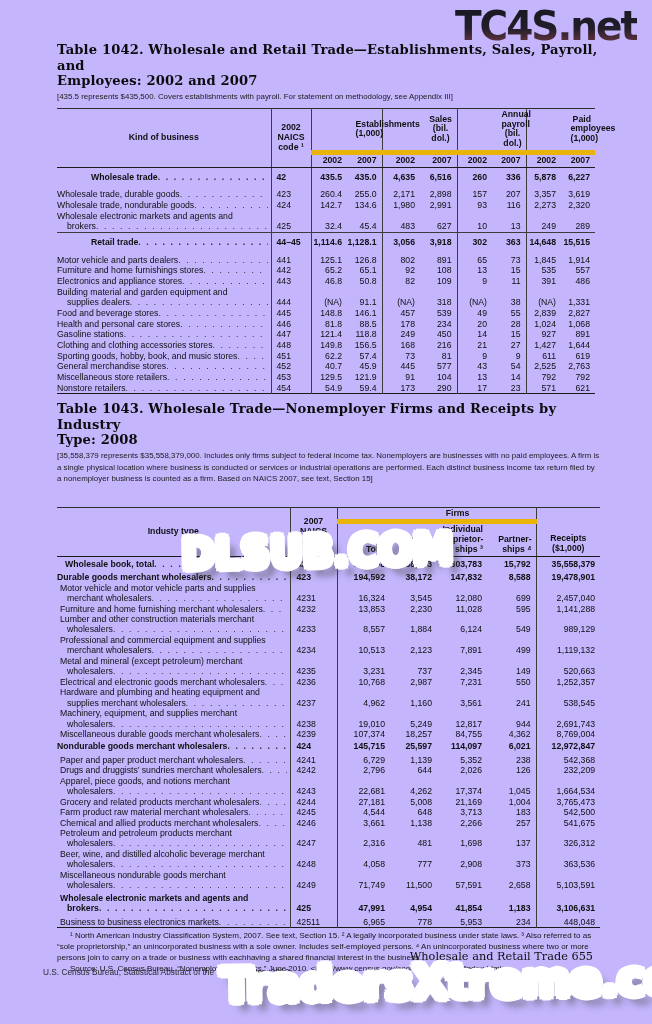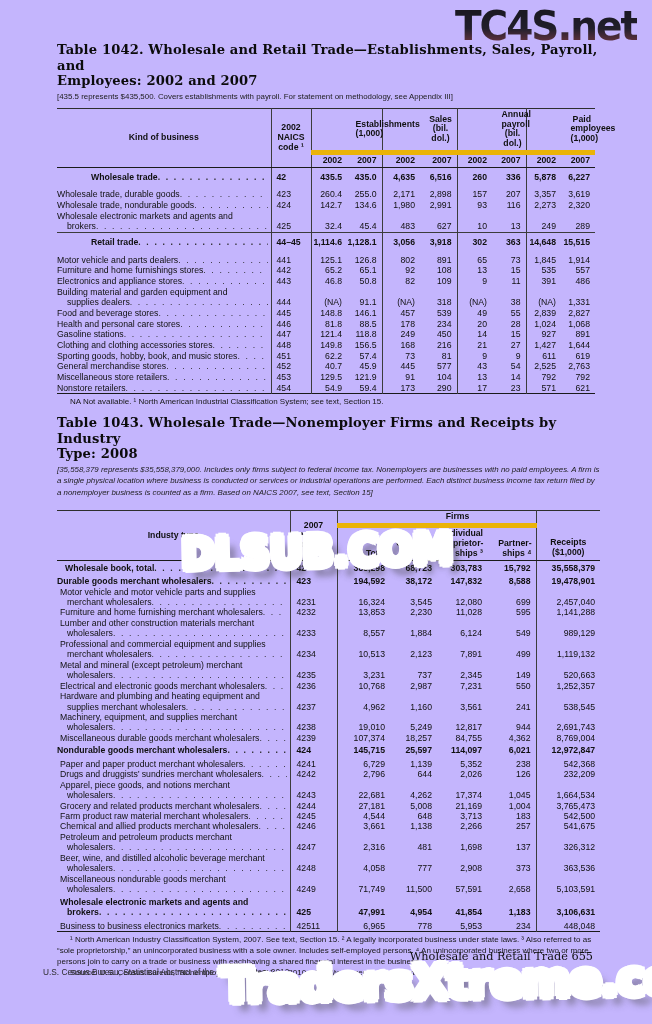--- a/index.html
+++ b/index.html
@@ -5,21 +5,21 @@
   html,body{margin:0;padding:0;background:#e8e8e8;}
   .page{position:relative;width:652px;height:1024px;background:#c4b5fd;overflow:hidden;
         font-family:"Liberation Sans",sans-serif;color:#101010;}
   .flow{position:absolute;left:57px;top:42px;width:543px;z-index:1;}
 
   .tbl-title{font-family:"DejaVu Serif",serif;font-weight:bold;font-size:13.1px;
              line-height:15.6px;color:#0c0c0c;letter-spacing:.15px;margin:0;}
   .title43{margin-top:7px;}
   .note{font-size:7.9px;color:#1c1c1c;}
   .note42{margin:3px 0 6px;line-height:10px;}
-  .note43{margin:2px 0 12px;line-height:11.5px;font-style:italic;}
+  .note43{margin:2px 0 22px;line-height:11.5px;}
 
   table{border-collapse:collapse;table-layout:fixed;
         border-top:1px solid #2e2e2e;border-bottom:1.4px solid #1a1a1a;}
   .t42{width:538px;}
   .t43{width:543px;}
   th,td{font-size:8.7px;color:#101010;padding:0;}
   th{font-weight:bold;line-height:9.8px;padding:1px 2px;}
   td{vertical-align:bottom;}
   .t42 td{line-height:10.65px;}
   .t43 td{line-height:10.45px;}
@@ -445,21 +445,20 @@
             <td class="num">290</td>
             <td class="num bl">17</td>
             <td class="num">23</td>
             <td class="num bl">571</td>
             <td class="num">621</td>
           </tr>
         </tbody>
       </table>
 
     <div class="fnblock">
-      <p class="fn">NA Not available. ¹ North American Industrial Classification System; see text, Section 15.</p>
     </div>
 
     <h2 class="tbl-title title43"><span>Table 1043. Wholesale Trade—Nonemployer Firms and Receipts by Industry</span><br>
     <span>Type: 2008</span></h2>
 
     <p class="note note43">[35,558,379 represents $35,558,379,000. Includes only firms subject to federal income tax. Nonemployers are businesses with no paid employees. A firm is a single physical location where business is conducted or services or industrial operations are performed. Each distinct business income tax return filed by a nonemployer business is counted as a firm. Based on NAICS 2007, see text, Section 15]</p>
 
     <table class="t43" id="t43">
         <colgroup>
           <col style="width: 233px;">

